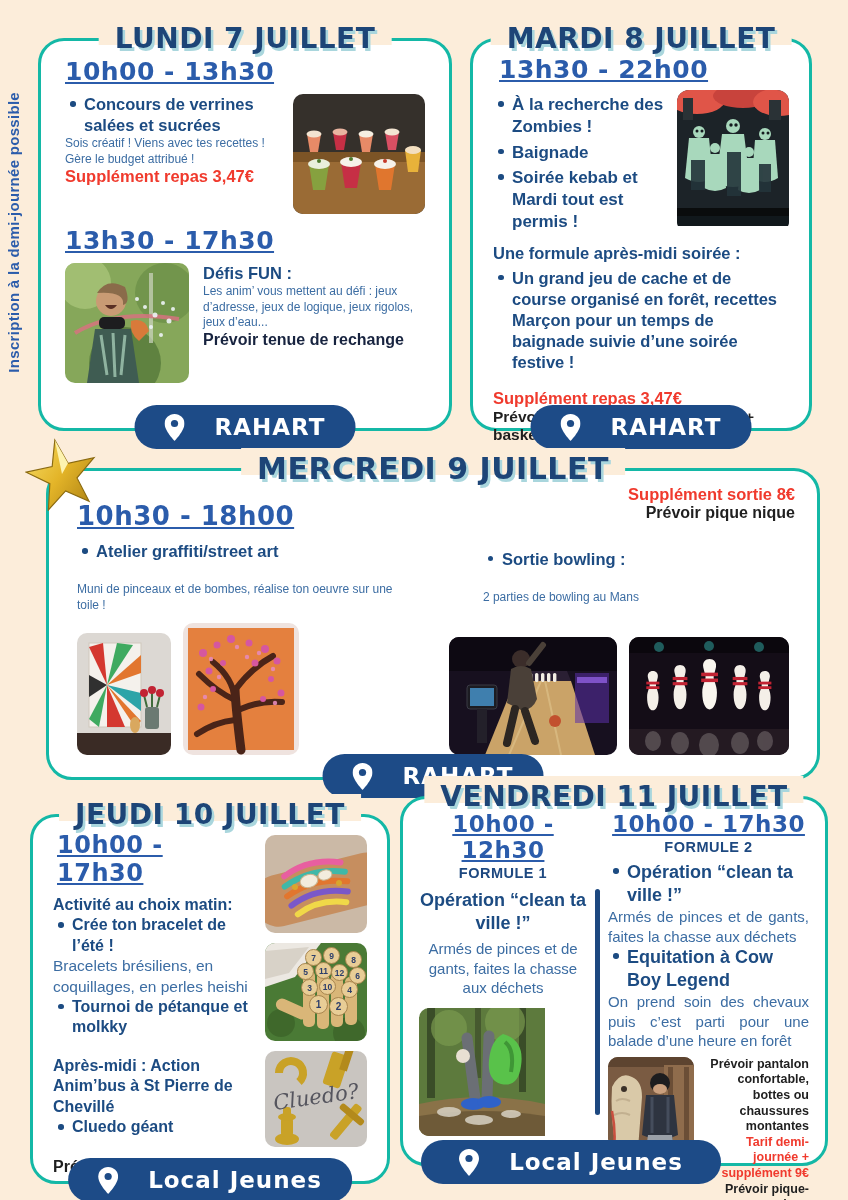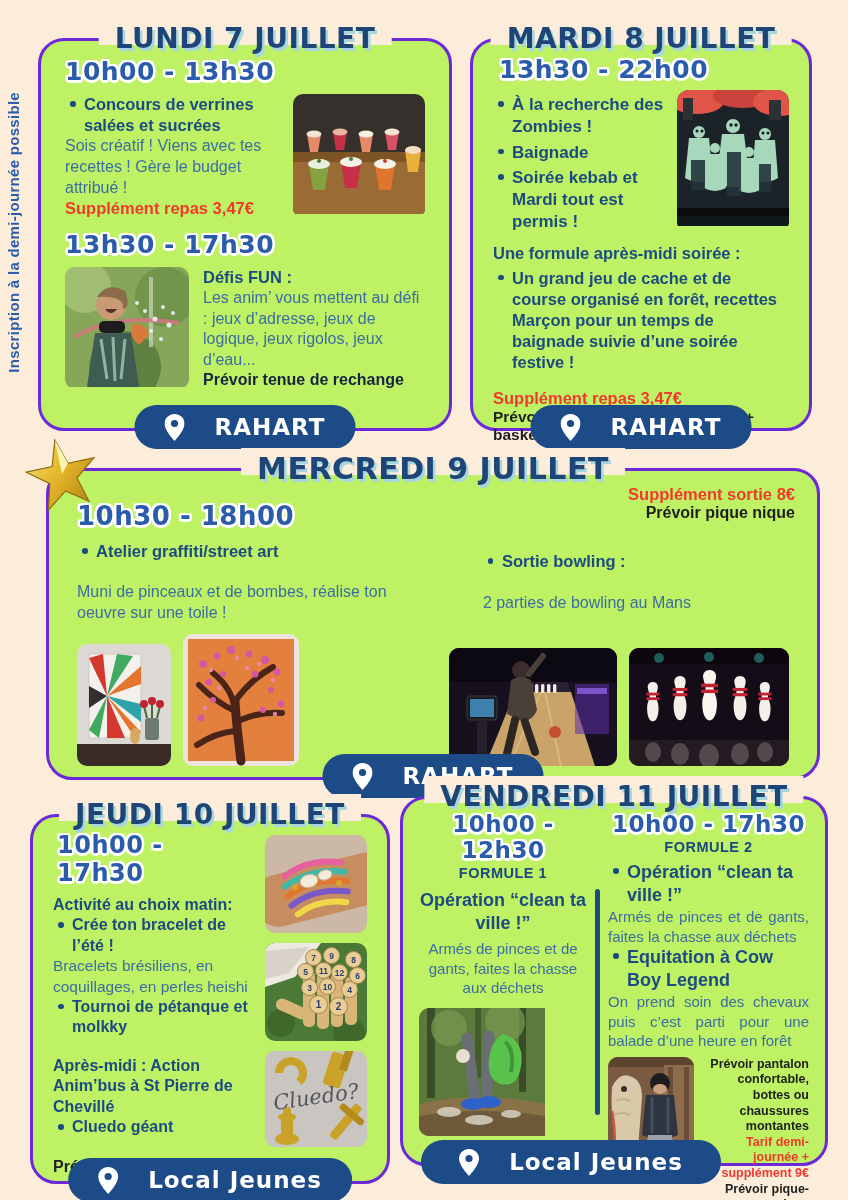--- a/index.html
+++ b/index.html
@@ -1,43 +1,43 @@
 <!DOCTYPE html>
 <html><head>
 <meta charset="utf-8">
 <style>
   html,body{margin:0;padding:0;}
   body{width:848px;height:1200px;position:relative;background:#fcedda;
        font-family:"Liberation Sans",sans-serif;overflow:hidden;}
   .stage{position:absolute;inset:0;}
 
   
-  .card{position:absolute;background:#bef264;border:3px solid #6d28d9;border-radius:26px;}
+  .card{position:absolute;background:#ffffff;border:3px solid #14b8a6;border-radius:26px;}
   .card-title{position:absolute;top:-23px;left:50%;transform:translateX(-50%);
       padding:0 16px;white-space:nowrap;font-family:"DejaVu Sans",sans-serif;
       font-weight:800;font-size:28px;letter-spacing:.5px;color:#1d4577;line-height:42px;
       text-shadow:2.5px 2.5px 0 #a9d6dd;
       background:linear-gradient(#fcedda 0 27px,rgba(0,0,0,0) 27px);}
   .time{font-family:"DejaVu Sans",sans-serif;font-weight:800;color:#2b5cab;
       font-size:25px;letter-spacing:.5px;
       text-shadow:-2px -2px 0 #fff,2px -2px 0 #fff,-2px 2px 0 #fff,2px 2px 0 #fff,
-                  -2.5px 0 0 #fff,2.5px 0 0 #fff,0 -2.5px 0 #fff,0 2.5px 0 #fff;}
+                  -2.5px 0 0 #fff,2.5px 0 0 #fff,0 -2.5px 0 #fff,0 2.5px 0 #fff;text-decoration:underline;}
   .pill{position:absolute;bottom:-21px;left:50%;transform:translateX(-50%);
       background:#1d4b87;border-radius:26px;height:44px;display:flex;align-items:center;
       padding:0 30px;gap:30px;color:#fff;}
   .pill span{font-family:"DejaVu Sans",sans-serif;font-weight:800;font-size:23px;
       letter-spacing:1px;white-space:nowrap;}
   .pin{flex:0 0 auto;}
 
   
   .b{position:relative;padding-left:19px;}
   .b::before{content:"";position:absolute;left:5px;top:7px;width:5.5px;height:5.5px;
       border-radius:50%;background:currentColor;}
   .bold{font-weight:bold;color:#1c4b82;font-size:16.5px;line-height:1.28;}
-  .desc{color:#3c6da3;font-size:16px;line-height:1.3;}
+  .desc{color:#3c6da3;font-size:12px;line-height:1.3;}
   .red{color:#f03a2d;font-weight:bold;font-size:16.5px;}
   .ink{color:#1f1f1f;font-weight:bold;font-size:15.5px;}
   .photo{border-radius:10px;overflow:hidden;flex:0 0 auto;position:relative;}
   .photo svg{display:block;}
 
   
   .side-note{position:absolute;left:5px;top:92px;writing-mode:vertical-rl;
       transform:rotate(180deg);color:#2b5cab;font-weight:bold;font-size:15px;letter-spacing:.3px;}
 
   

